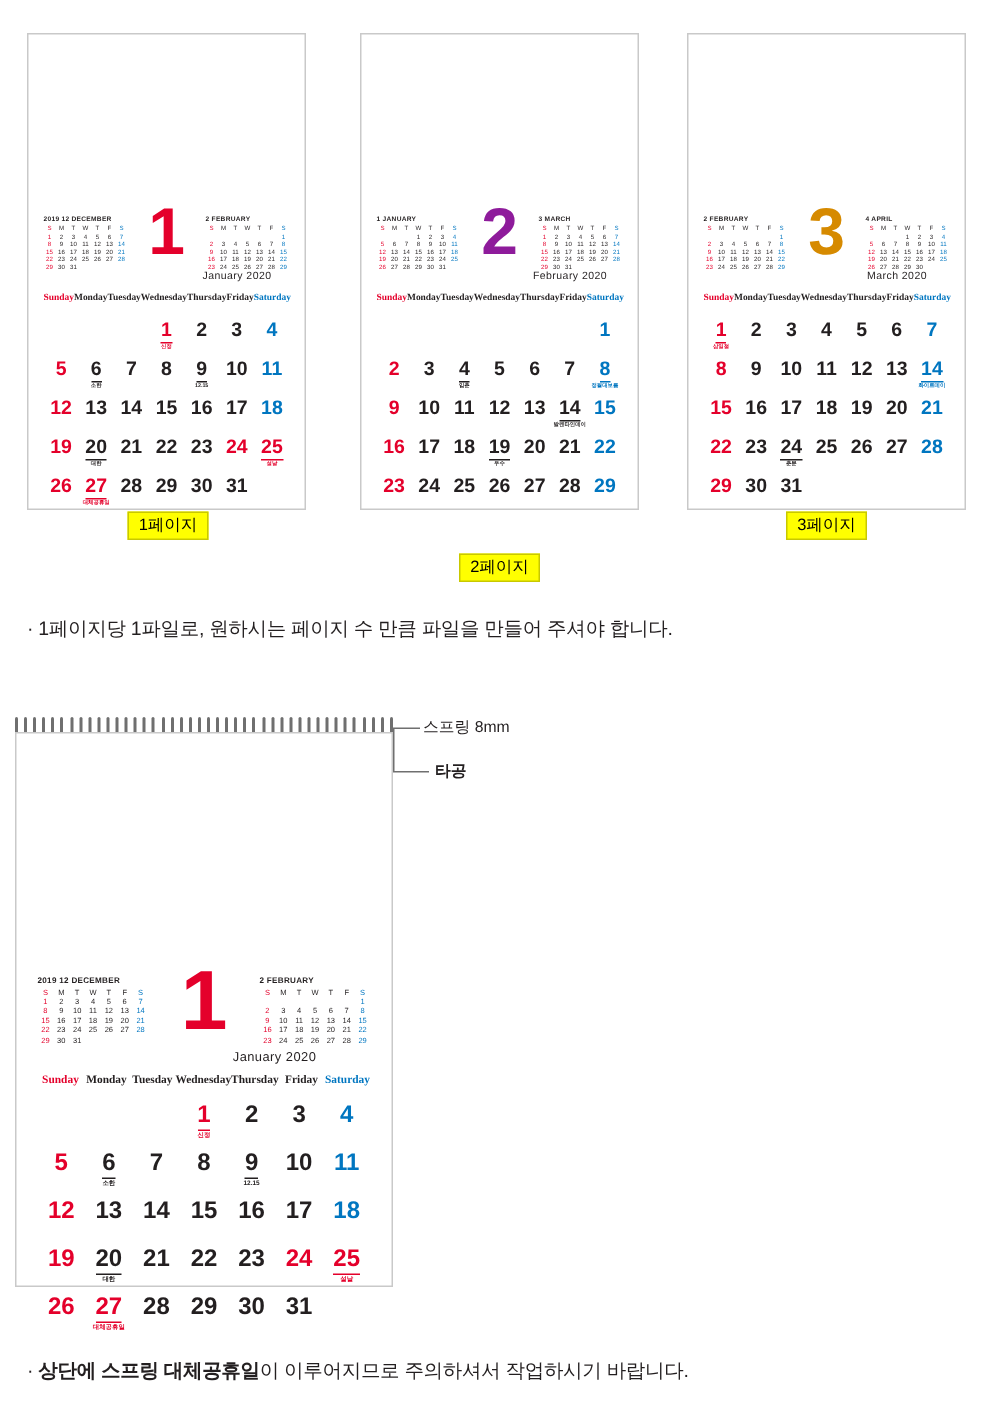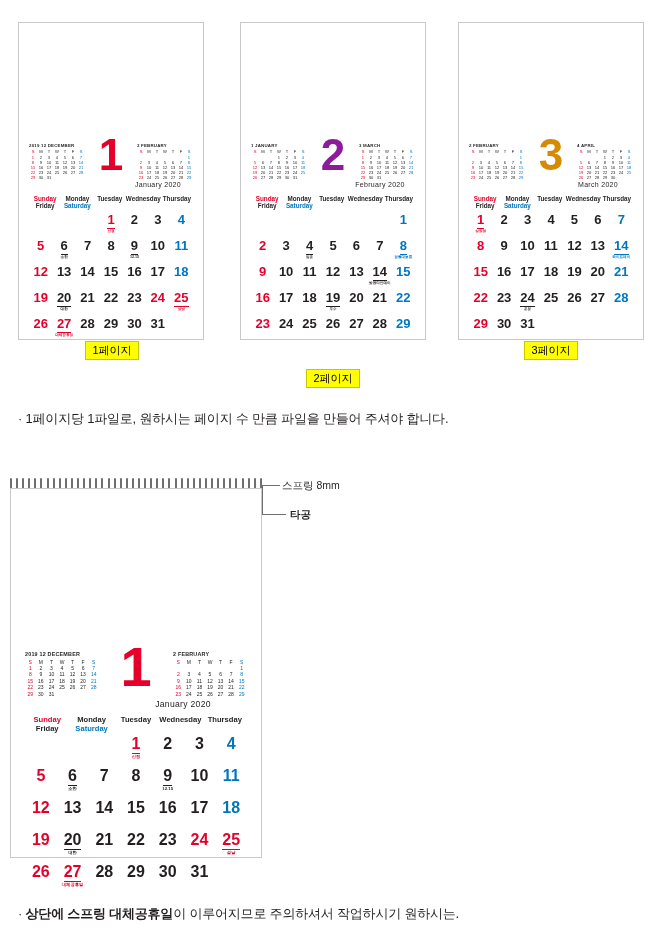--- a/index.html
+++ b/index.html
@@ -123,24 +123,25 @@
     white-space: nowrap;
     margin-left: 47px;
   }
 
   .dow-row {
     position: absolute;
     left: 10px;
     right: 10px;
     top: 172px;
     display: grid;
-    grid-template-columns: repeat(5, 1fr);
+    grid-template-columns: repeat(7, 1fr);
     font-size: 6.3px;
     font-weight: bold;
     text-align: center;
+    font-family: Liberation Serif, serif;
   }
   .dow-row .sun { color: #e4002b; }
   .dow-row .sat { color: #0076c0; }
 
   .days-grid {
     position: absolute;
     left: 10px;
     right: 10px;
     top: 186px;
     display: grid;
@@ -946,14 +947,14 @@
           <div class="day"><span class="num">29</span></div>
           <div class="day"><span class="num">30</span></div>
           <div class="day"><span class="num">31</span></div>
           <div class="day empty"><span class="num"></span></div>
         </div>
       </div>
   </div>
 </div>
 
 <div class="note n2">
-  <span>· </span><b>상단에 스프링 대체공휴일</b><span>이 이루어지므로 주의하셔서 작업하시기 원하시는.</span>
+  <span>· </span><b>상단에 스프링 대체공휴일</b><span>이 이루어지므로 주의하셔서 작업하시기 바랍니다.</span>
 </div>
 
 </body></html>

